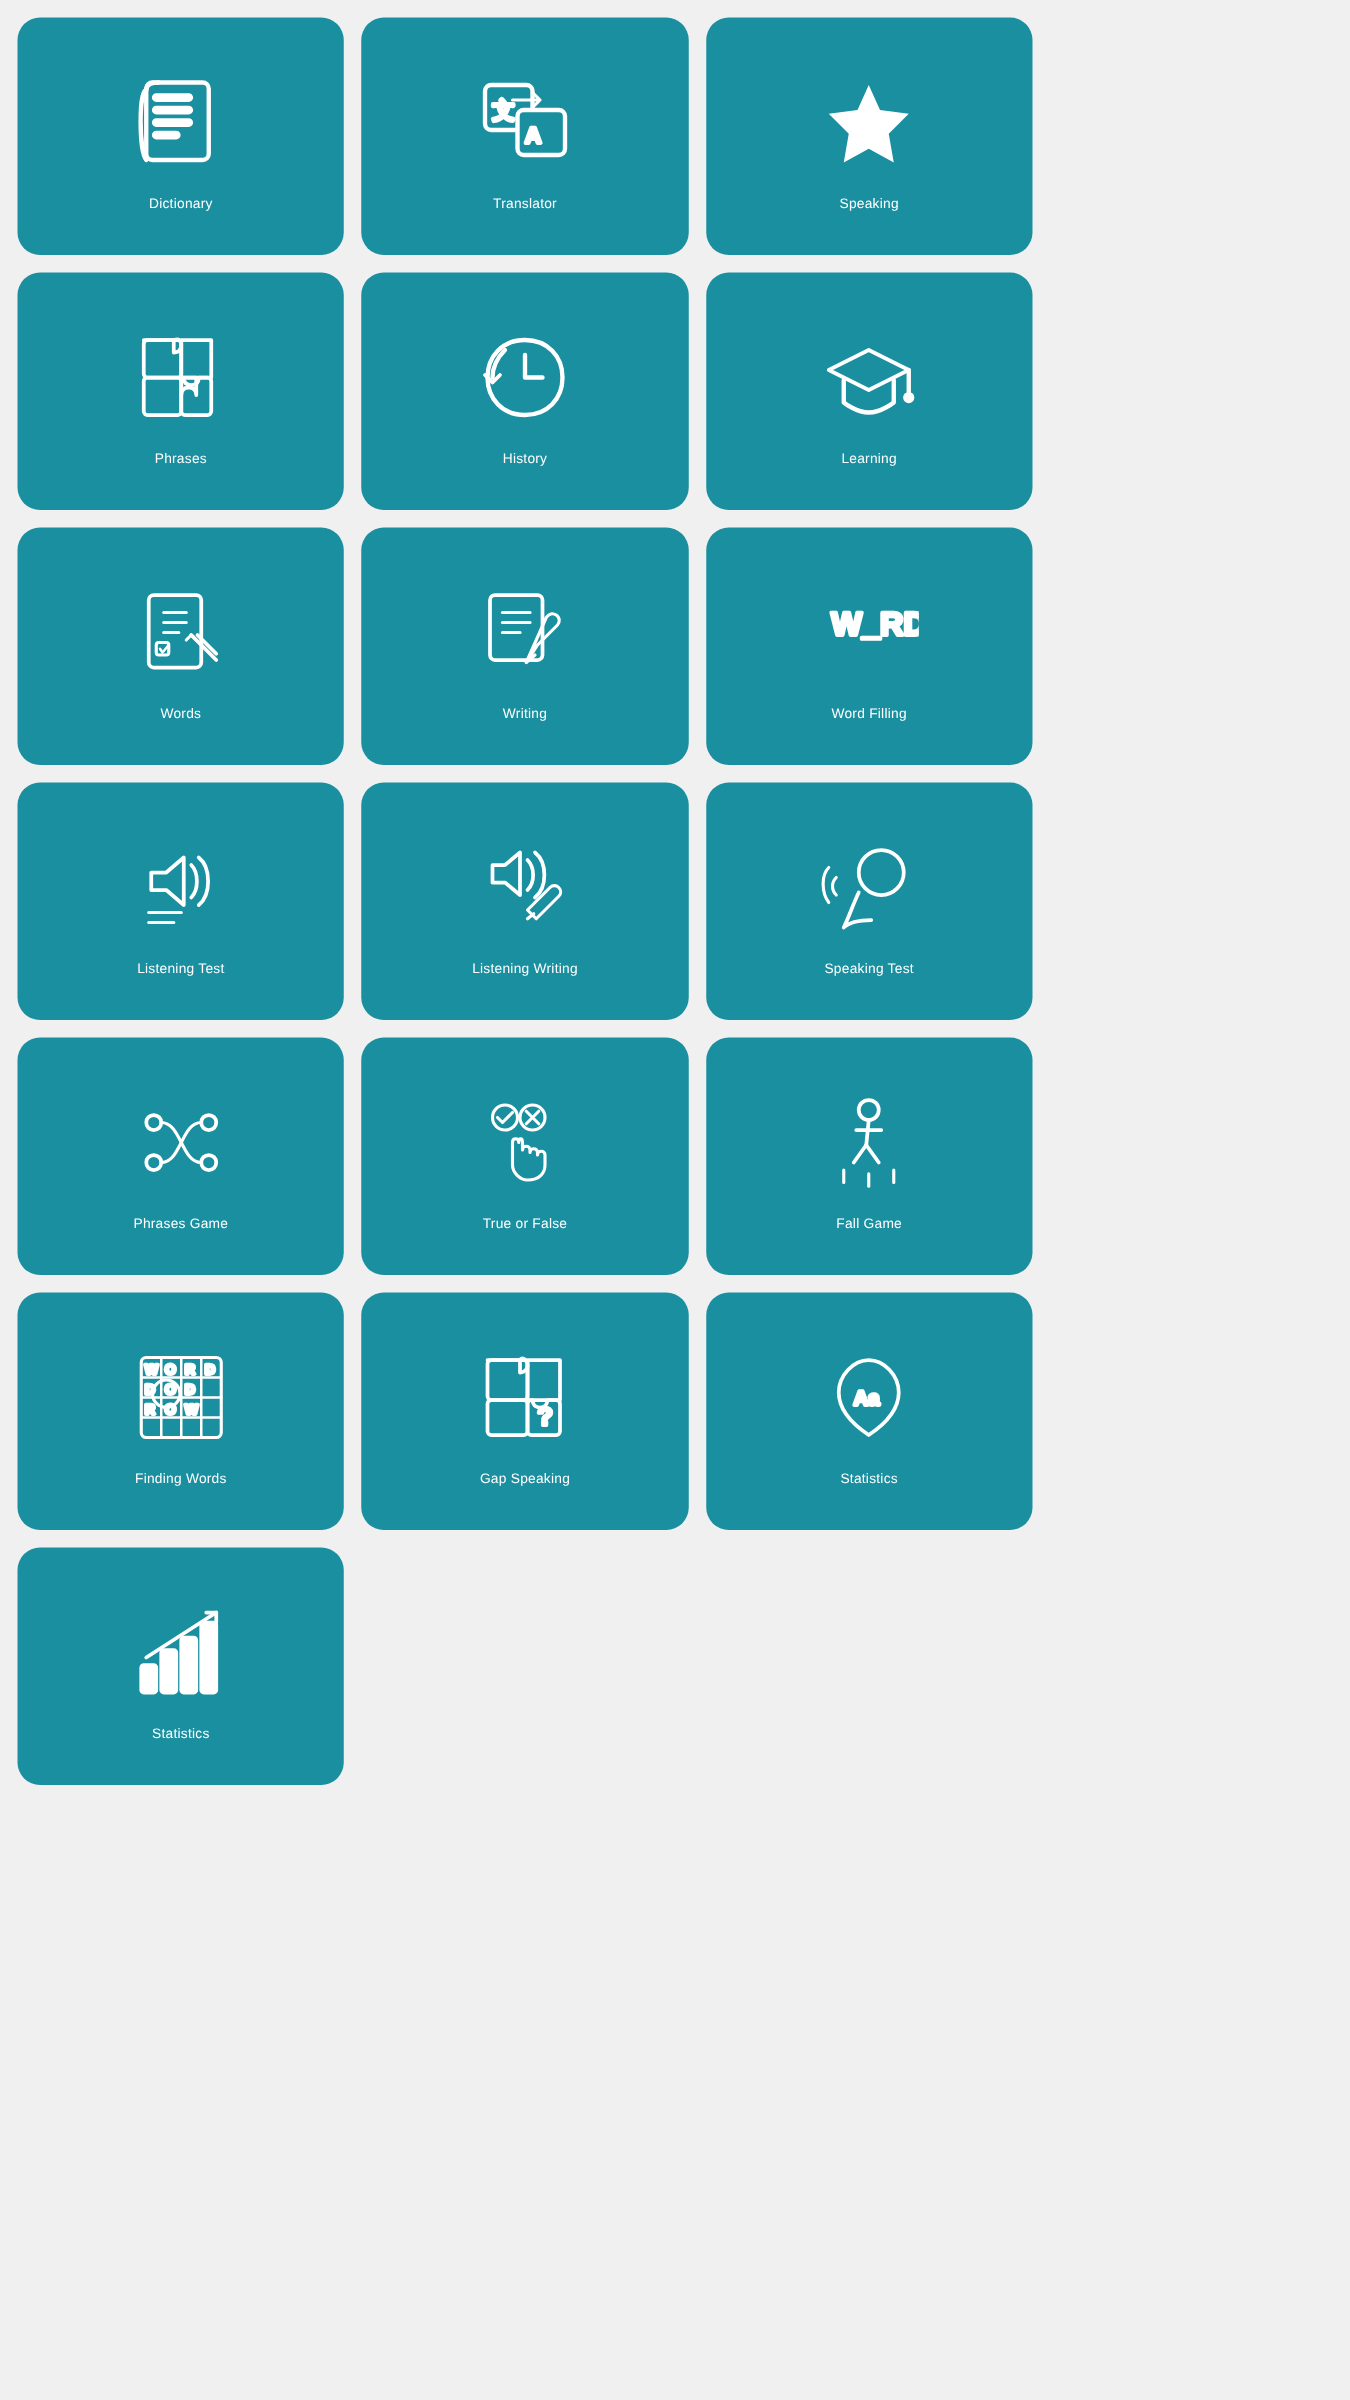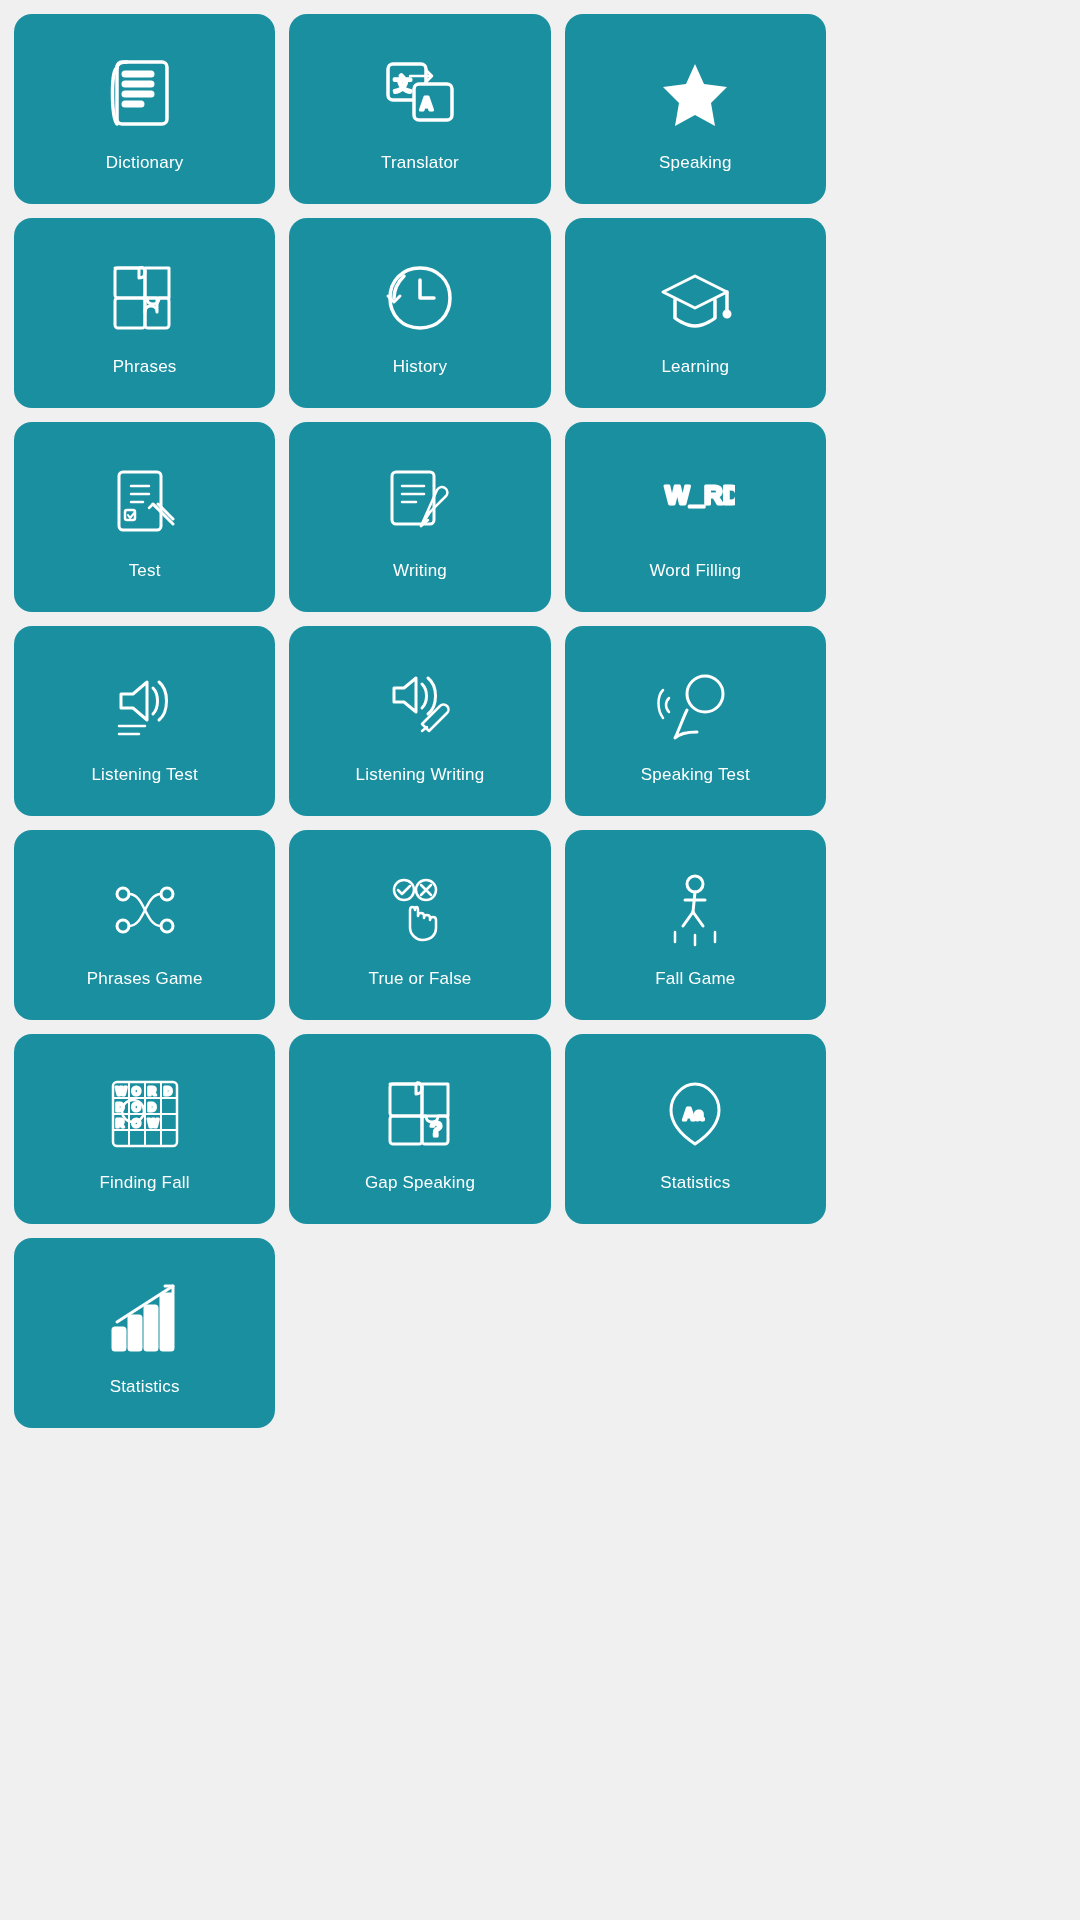--- a/index.html
+++ b/index.html
@@ -41,21 +41,21 @@
       height: 80px;
       fill: none;
       stroke: #fff;
       stroke-width: 3;
       stroke-linecap: round;
       stroke-linejoin: round;
     }
     .tile-icon svg.filled { fill: #fff; stroke: none; }
     .tile-label {
       color: #fff;
-      font-size: 17px;
+      font-size: 11px;
       font-weight: 500;
       text-align: center;
       letter-spacing: 0.2px;
     }
   </style>
 </head>
 <body>
 
 <div class="grid">
 
@@ -143,21 +143,21 @@
         <rect x="14" y="10" width="42" height="58" rx="4" stroke="#fff" stroke-width="3" fill="none"></rect>
         <line x1="26" y1="24" x2="44" y2="24" stroke="#fff" stroke-width="2.5" stroke-linecap="round"></line>
         <line x1="26" y1="32" x2="44" y2="32" stroke="#fff" stroke-width="2.5" stroke-linecap="round"></line>
         <line x1="26" y1="40" x2="38" y2="40" stroke="#fff" stroke-width="2.5" stroke-linecap="round"></line>
         <rect x="20" y="48" width="10" height="10" rx="2" stroke="#fff" stroke-width="2.5" fill="none"></rect>
         <path d="M23 53 L25 56 L30 50" stroke="#fff" stroke-width="2" stroke-linecap="round" stroke-linejoin="round"></path>
         <path d="M48 42 L68 62 M53 42 L68 57" stroke="#fff" stroke-width="3" stroke-linecap="round"></path>
         <path d="M44 46 L48 42 L52 46" stroke="#fff" stroke-width="2.5" stroke-linecap="round" stroke-linejoin="round" fill="none"></path>
       </svg>
     </div>
-    <span class="tile-label">Test</span>
+    <span class="tile-label">Words</span>
   </div>
 
   <div class="tile">
     <div class="tile-icon">
       <svg viewBox="0 0 80 80">
         <rect x="12" y="10" width="42" height="52" rx="4" stroke="#fff" stroke-width="3" fill="none"></rect>
         <line x1="22" y1="24" x2="44" y2="24" stroke="#fff" stroke-width="2.5" stroke-linecap="round"></line>
         <line x1="22" y1="32" x2="44" y2="32" stroke="#fff" stroke-width="2.5" stroke-linecap="round"></line>
         <line x1="22" y1="40" x2="36" y2="40" stroke="#fff" stroke-width="2.5" stroke-linecap="round"></line>
         <path d="M50 50 L66 34 C68 32 68 28 65 26 C62 24 59 25 57 28 L41 64 L50 50Z" stroke="#fff" stroke-width="2.5" fill="none" stroke-linejoin="round"></path>
@@ -287,21 +287,21 @@
         <text x="11" y="37" font-size="11" fill="#fff" font-family="Arial" font-weight="bold">D</text>
         <text x="27" y="37" font-size="11" fill="#fff" font-family="Arial" font-weight="bold">O</text>
         <text x="43" y="37" font-size="11" fill="#fff" font-family="Arial" font-weight="bold">D</text>
         <text x="11" y="53" font-size="11" fill="#fff" font-family="Arial" font-weight="bold">R</text>
         <text x="27" y="53" font-size="11" fill="#fff" font-family="Arial" font-weight="bold">O</text>
         <text x="43" y="53" font-size="11" fill="#fff" font-family="Arial" font-weight="bold">W</text>
 
         <ellipse cx="28" cy="37" rx="11" ry="11" stroke="#fff" stroke-width="2.5" fill="none"></ellipse>
       </svg>
     </div>
-    <span class="tile-label">Finding Fall</span>
+    <span class="tile-label">Finding Words</span>
   </div>
 
   <div class="tile">
     <div class="tile-icon">
       <svg viewBox="0 0 80 80">
 
         <path d="M10 10 L36 10 L36 20 C36 20 42 20 42 14 C42 8 36 8 36 10" stroke="#fff" stroke-width="3" fill="none"></path>
         <rect x="10" y="10" width="32" height="32" rx="3" stroke="#fff" stroke-width="3" fill="none"></rect>
         <path d="M42 10 L68 10 L68 42 L58 42 C58 42 58 48 52 48 C46 48 46 42 46 42 L42 42 Z" stroke="#fff" stroke-width="3" fill="none"></path>
         <rect x="10" y="42" width="32" height="28" rx="3" stroke="#fff" stroke-width="3" fill="none"></rect>

